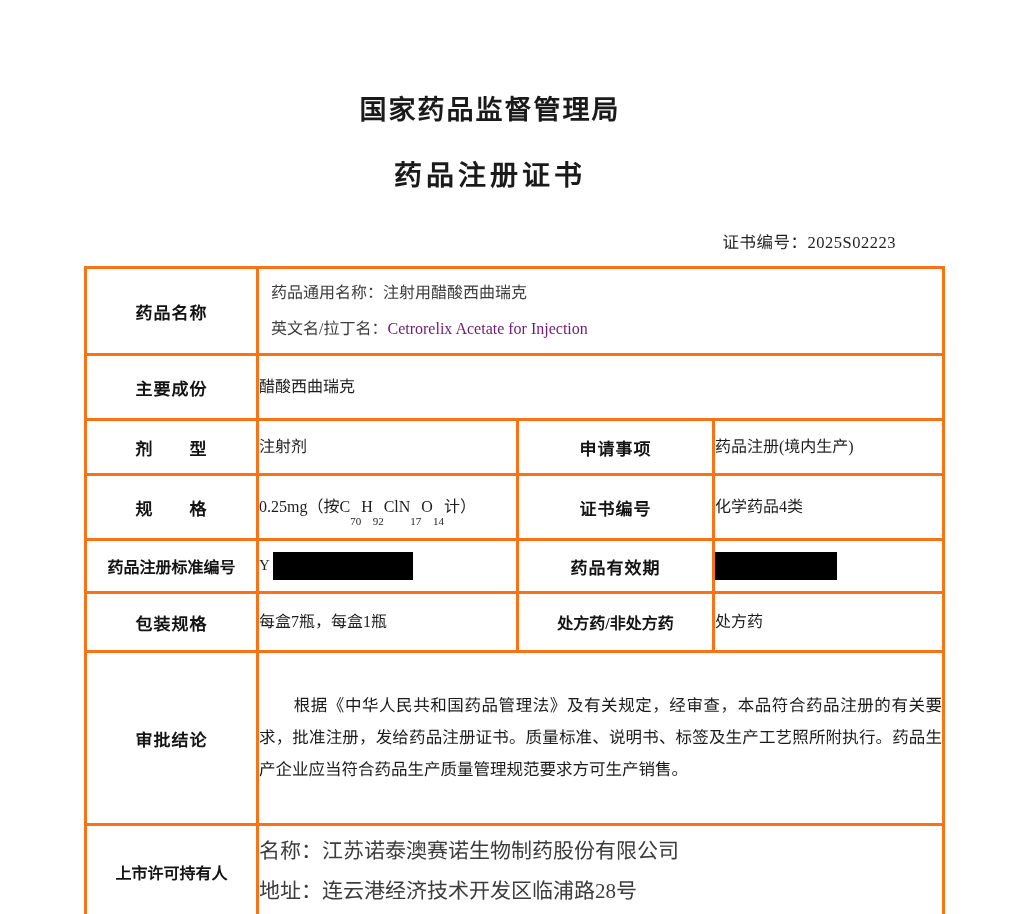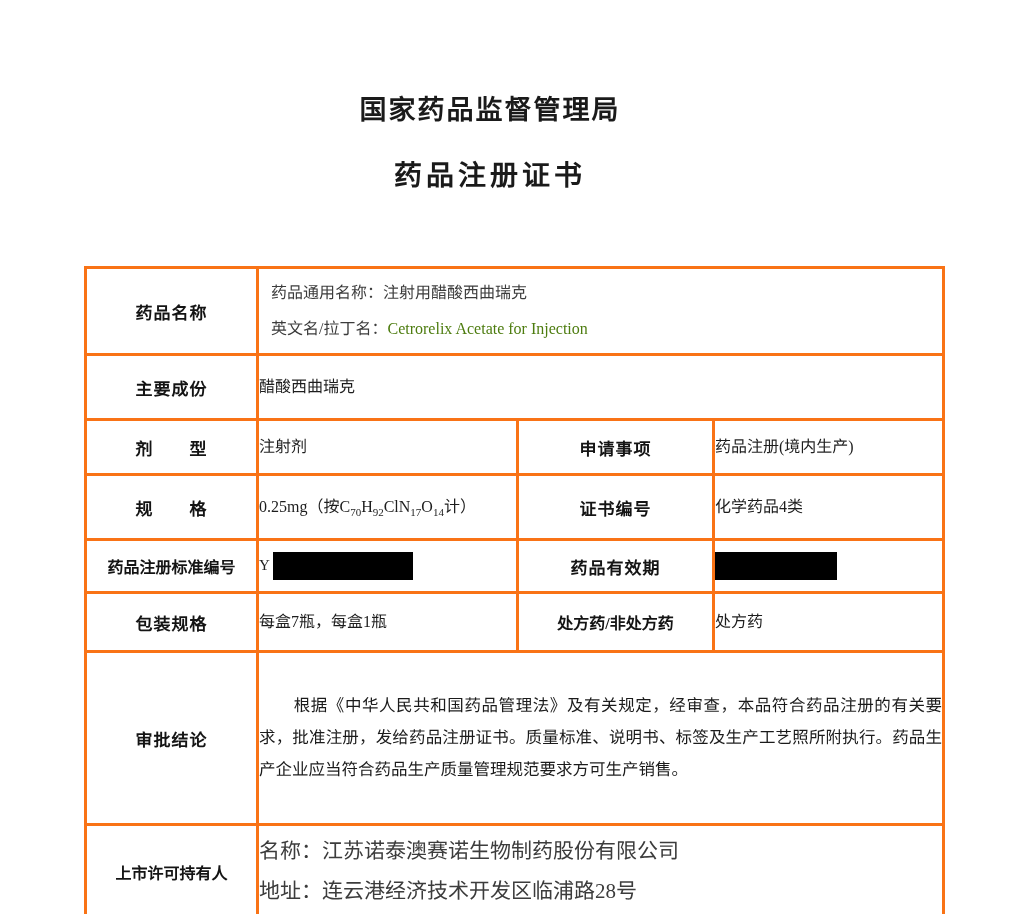--- a/index.html
+++ b/index.html
@@ -81,27 +81,27 @@
     line-height: 1.6;
   }
   .name-line {
     padding: 4px 12px;
     font-size: 16px;
     color: #3c3c3c;
     line-height: 1.75;
   }
   .name-line .en {
     font-family: "Liberation Serif", "DejaVu Serif", serif;
-    color: #4d7c0f;
+    color: #701a75;
   }
   sub {
     font-size: 11px;
     vertical-align: baseline;
     position: relative;
-    top: 4px;
+    top: 13px;
   }
   .redact {
     display: inline-block;
     background: #000000;
     height: 28px;
     vertical-align: middle;
   }
   .redact.w1 { width: 140px; }
   .redact.w2 { width: 122px; }
   .redact-cell {
@@ -144,20 +144,23 @@
 </head>
 <body>
 
 <div class="page">
 
   <div class="doc-header">
     <div class="agency-name">国家药品监督管理局</div>
     <div class="doc-title">药品注册证书</div>
   </div>
 
+  <div class="cert-no-row">
+    <span>证书编号：</span><span>2025S02223</span>
+  </div>
 
   <table class="cert-table">
     <colgroup>
       <col style="width:172px">
       <col style="width:260px">
       <col style="width:196px">
       <col style="width:230px">
     </colgroup>
     <tbody>
       <tr class="row-name">

